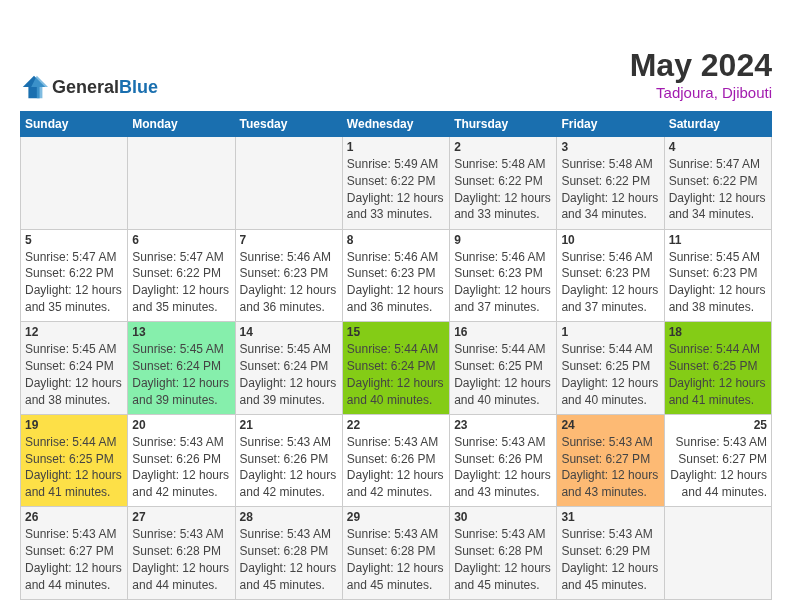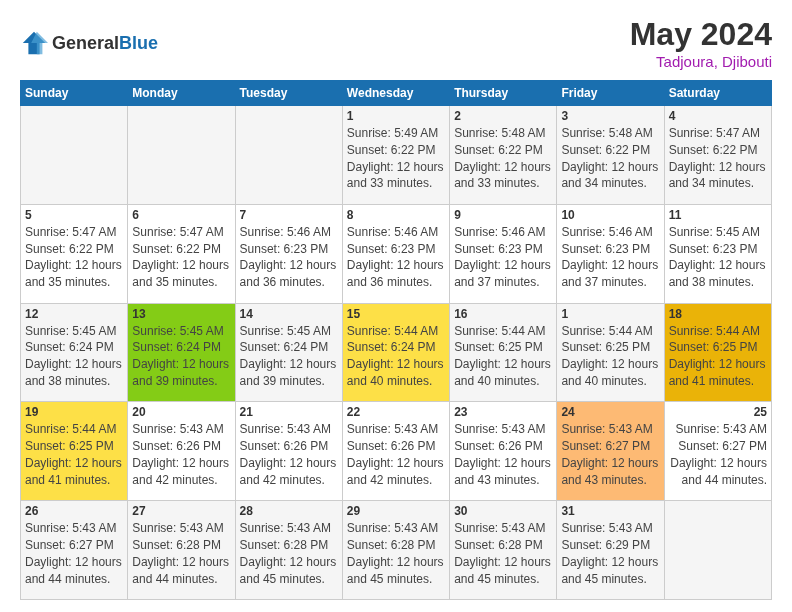--- a/index.html
+++ b/index.html
@@ -13,22 +13,23 @@
     .page {
       width: 792px;
       height: 612px;
       padding: 16px 20px 12px 20px;
       display: flex;
       flex-direction: column;
     }
     .header {
       display: flex;
       justify-content: space-between;
-      align-items: center;
+      align-items: flex-end;
       margin-bottom: 10px;
+      margin-top: 31px;
     }
     .logo {
       display: flex;
       align-items: center;
       gap: 4px;
     }
     .logo-text-general {
       font-size: 18px;
       font-weight: bold;
       color: #333;
@@ -220,56 +221,56 @@
           </td>
         </tr>
         <tr>
           <td style="background-color: rgb(245, 245, 245);">
             <span class="day-num">12</span>
             <div class="day-info" style="white-space: pre-line;">Sunrise: 5:45 AM
 Sunset: 6:24 PM
 Daylight: 12 hours
 and 38 minutes.</div>
           </td>
-          <td style="background-color: #84cc16;">
+          <td style="background-color: #86efac;">
             <span class="day-num">13</span>
             <div class="day-info" style="white-space: pre-line;">Sunrise: 5:45 AM
 Sunset: 6:24 PM
 Daylight: 12 hours
 and 39 minutes.</div>
           </td>
           <td style="background-color: rgb(245, 245, 245);">
             <span class="day-num">14</span>
             <div class="day-info" style="white-space: pre-line;">Sunrise: 5:45 AM
 Sunset: 6:24 PM
 Daylight: 12 hours
 and 39 minutes.</div>
           </td>
-          <td style="background-color: #fde047;">
+          <td style="background-color: #84cc16;">
             <span class="day-num">15</span>
             <div class="day-info" style="white-space: pre-line;">Sunrise: 5:44 AM
 Sunset: 6:24 PM
 Daylight: 12 hours
 and 40 minutes.</div>
           </td>
           <td style="background-color: rgb(245, 245, 245);">
             <span class="day-num">16</span>
             <div class="day-info" style="white-space: pre-line;">Sunrise: 5:44 AM
 Sunset: 6:25 PM
 Daylight: 12 hours
 and 40 minutes.</div>
           </td>
           <td style="background-color: rgb(245, 245, 245);">
             <span class="day-num">1</span>
             <div class="day-info" style="white-space: pre-line;">Sunrise: 5:44 AM
 Sunset: 6:25 PM
 Daylight: 12 hours
 and 40 minutes.</div>
           </td>
-          <td style="background-color: #eab308;">
+          <td style="background-color: #84cc16;">
             <span class="day-num">18</span>
             <div class="day-info" style="white-space: pre-line;">Sunrise: 5:44 AM
 Sunset: 6:25 PM
 Daylight: 12 hours
 and 41 minutes.</div>
           </td>
         </tr>
         <tr>
           <td style="background-color: #fde047;">
             <span class="day-num">19</span>

